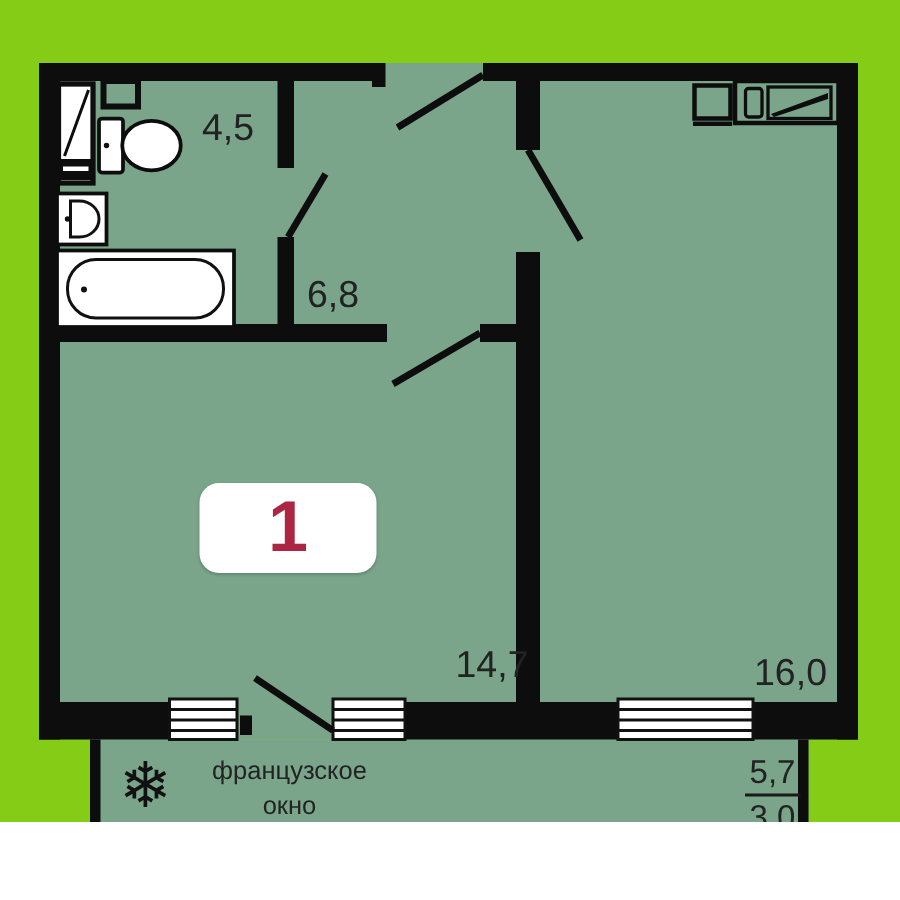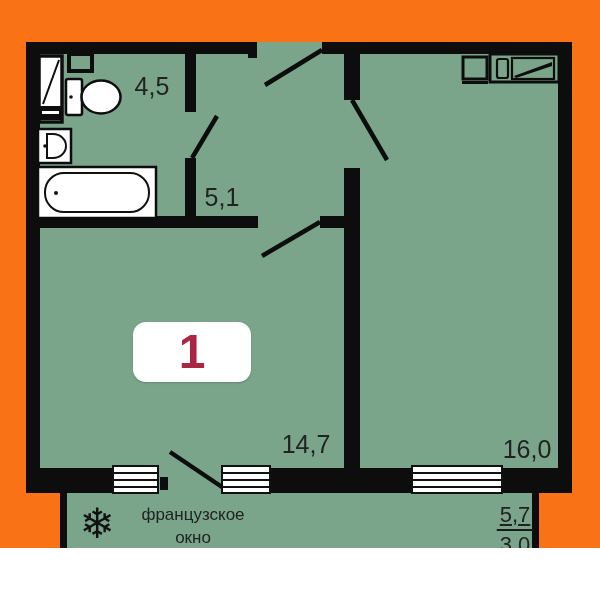--- a/index.html
+++ b/index.html
@@ -4,21 +4,21 @@
 <style>
   :root{
     --floor:#7aa58a;
     --wall:#0d0d0d;
     --accent-rooms:#ac2643;
     --accent-area:#cf4653;
     --ink:#222222;
   }
   html,body{margin:0;padding:0;background:#ffffff;}
   .stage{
-    position:relative;width:600px;height:548px;background:#f97316;
+    position:relative;width:600px;height:548px;background:#84cc16;
     font-family:"Liberation Sans","DejaVu Sans",sans-serif;
     overflow:hidden;
   }
   .stage svg{position:absolute;left:0;top:0;}
   .f-floor{fill:var(--floor);}
   .f-wall{fill:var(--wall);}
   .s-wall{stroke:var(--wall);}
   .fixture{fill:#ffffff;stroke:var(--wall);}
   .lbl{
     position:absolute;transform:translate(-50%,-50%);
@@ -31,21 +31,21 @@
   .badge{
     position:absolute;left:133px;top:322px;width:118px;height:60px;
     background:#ffffff;border-radius:13px;box-shadow:0 1px 2px rgba(0,0,0,.18);
     display:flex;align-items:center;justify-content:center;
   }
   .badge .num{color:var(--accent-rooms);font-size:48px;font-weight:700;line-height:1;}
   .badge .area{color:var(--accent-area);font-size:27px;font-weight:500;margin-left:9px;padding-top:6px;line-height:1;}
   .fraction{
     position:absolute;left:515px;top:530px;transform:translate(-50%,-50%);
     display:flex;flex-direction:column;align-items:center;color:var(--ink);
-    font-size:22px;font-weight:500;line-height:1;text-decoration:underline;
+    font-size:22px;font-weight:500;line-height:1;
   }
   .fraction .top{padding:0 3px 3px 3px;border-bottom:2.5px solid #1a1a1a;}
   .fraction .bot{padding:3px 3px 0 3px;}
 </style>
 </head>
 <body>
 
 <div class="stage">
 
   <svg width="600" height="600" viewBox="0 0 600 600">
@@ -143,22 +143,22 @@
       <g>
         <rect x="490" y="54" width="69" height="28" fill="var(--floor)" stroke="#0d0d0d" stroke-width="3"></rect>
         <rect x="497" y="59" width="11" height="19" rx="2" fill="none" stroke="#0d0d0d" stroke-width="2.2"></rect>
         <rect x="512" y="58" width="42" height="21" fill="none" stroke="#0d0d0d" stroke-width="2.2"></rect>
         <polygon class="f-wall" points="514,76 552,62 552,66 516,78"></polygon>
       </g>
     </g>
   </svg>
 
   <div class="lbl lbl-area" style="left:152px;top:86px;">4,5</div>
-  <div class="lbl lbl-area" style="left:222px;top:197px;">5,1</div>
-  <div class="lbl lbl-area" style="left:306px;top:444px;text-align:center;">14,7</div>
+  <div class="lbl lbl-area" style="left:222px;top:197px;">6,8</div>
+  <div class="lbl lbl-area" style="left:328px;top:444px;text-align:center;">14,7</div>
   <div class="lbl lbl-area" style="left:527px;top:449px;">16,0</div>
 
   <div class="badge">
     <span class="num">1</span>
   </div>
 
   <div class="lbl snow" style="left:97px;top:524px;">❄</div>
   <div class="lbl lbl-balcony" style="left:193px;top:514px;">французское</div>
   <div class="lbl lbl-balcony" style="left:193px;top:537px;">окно</div>
 

